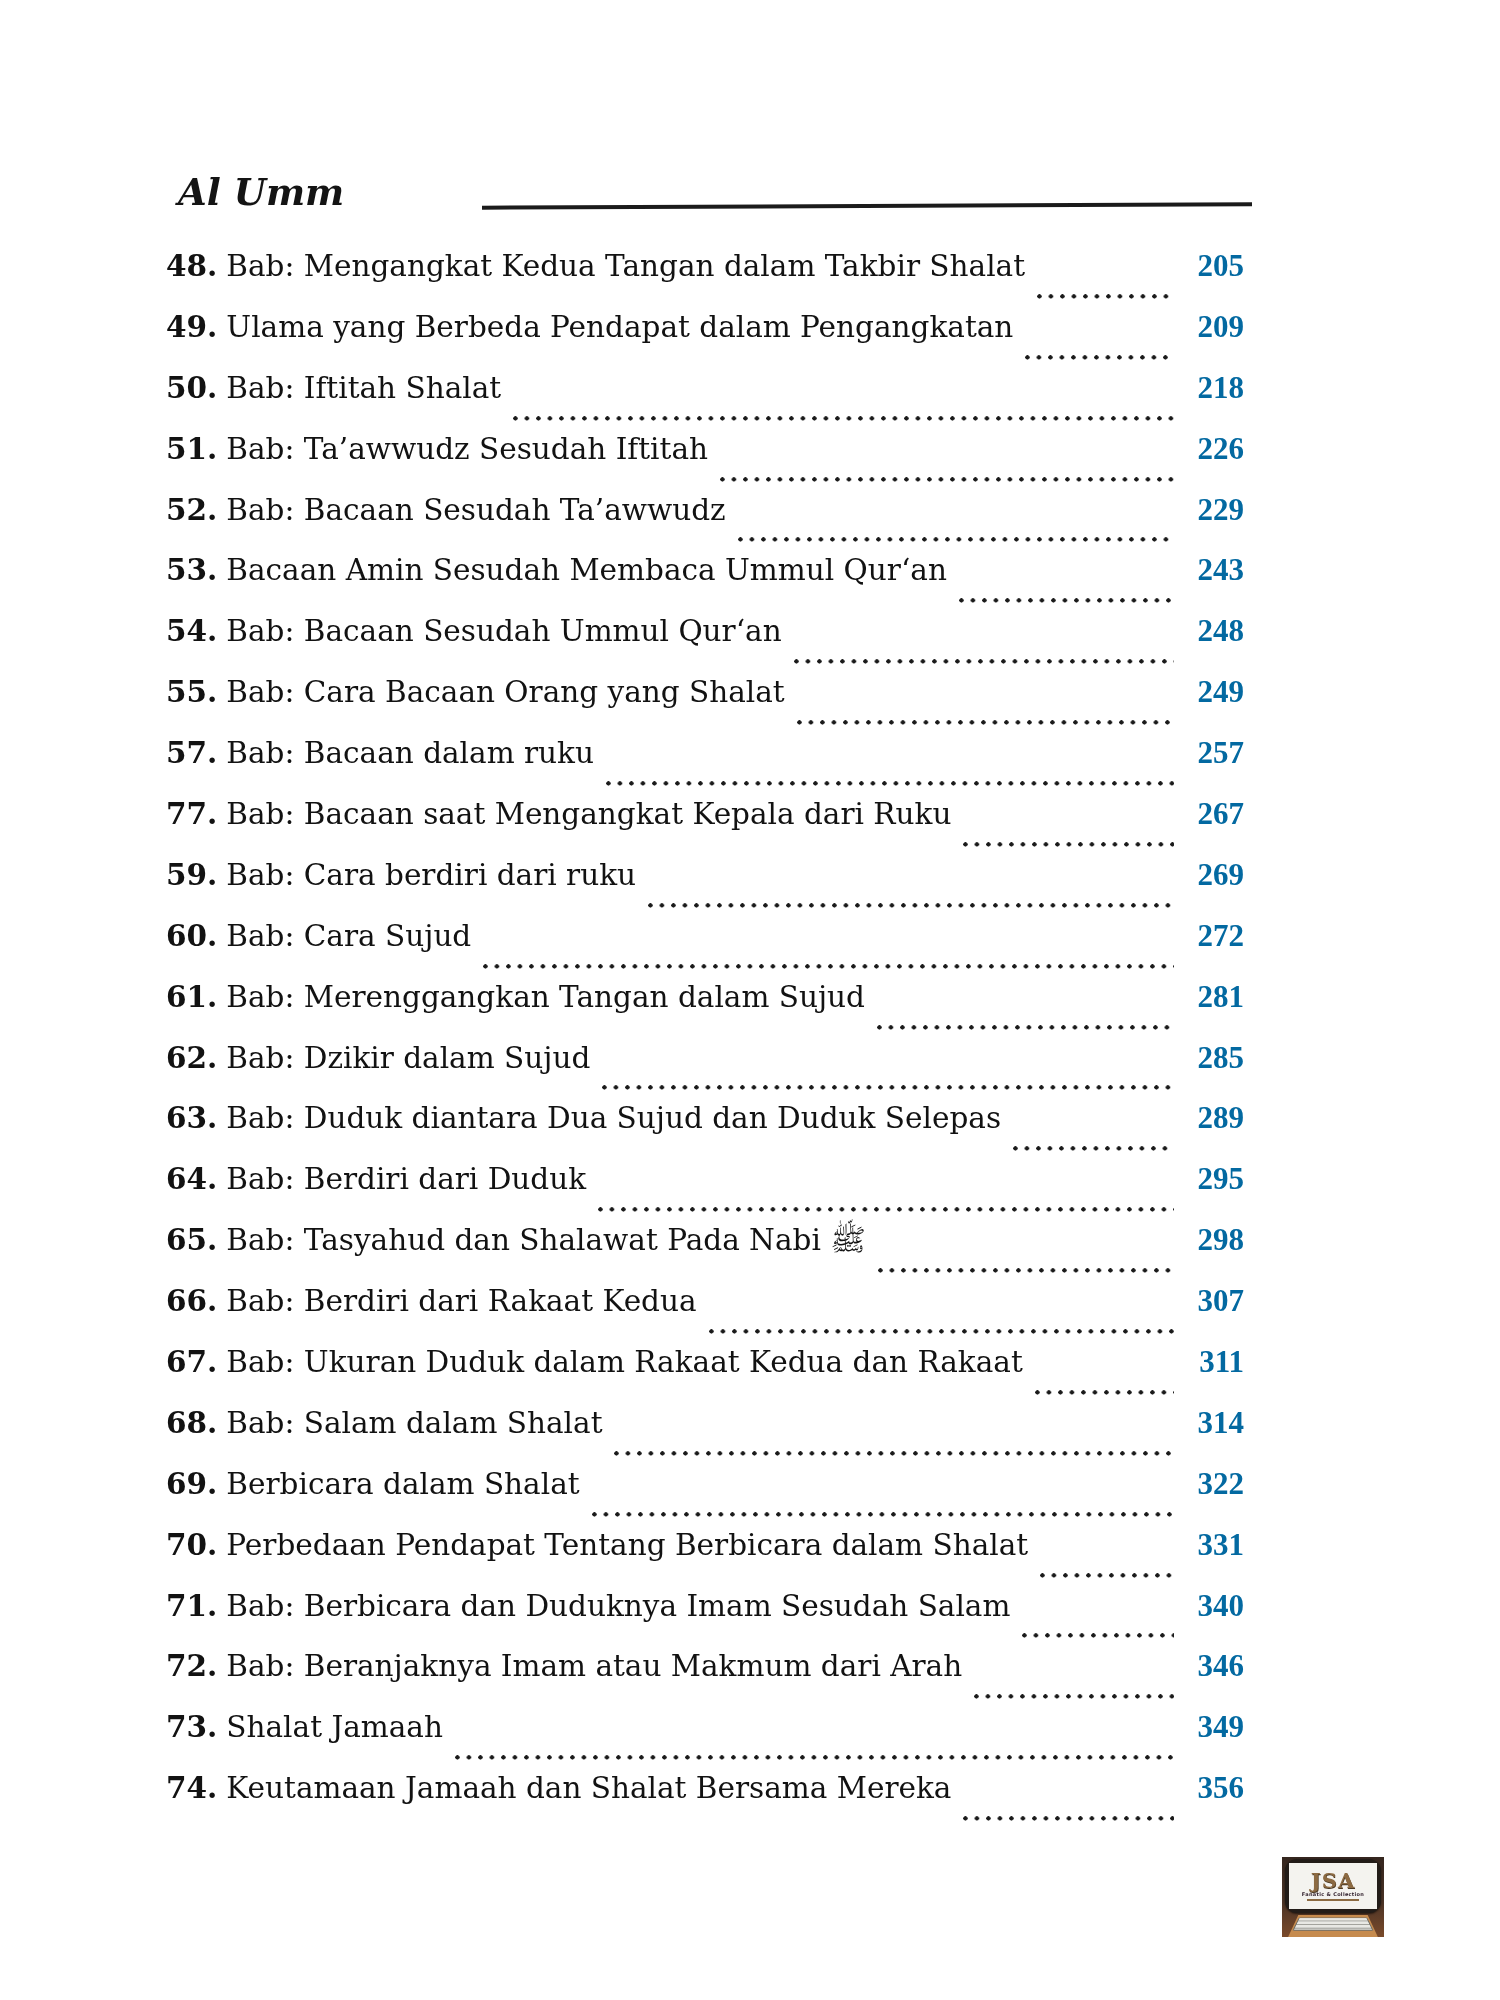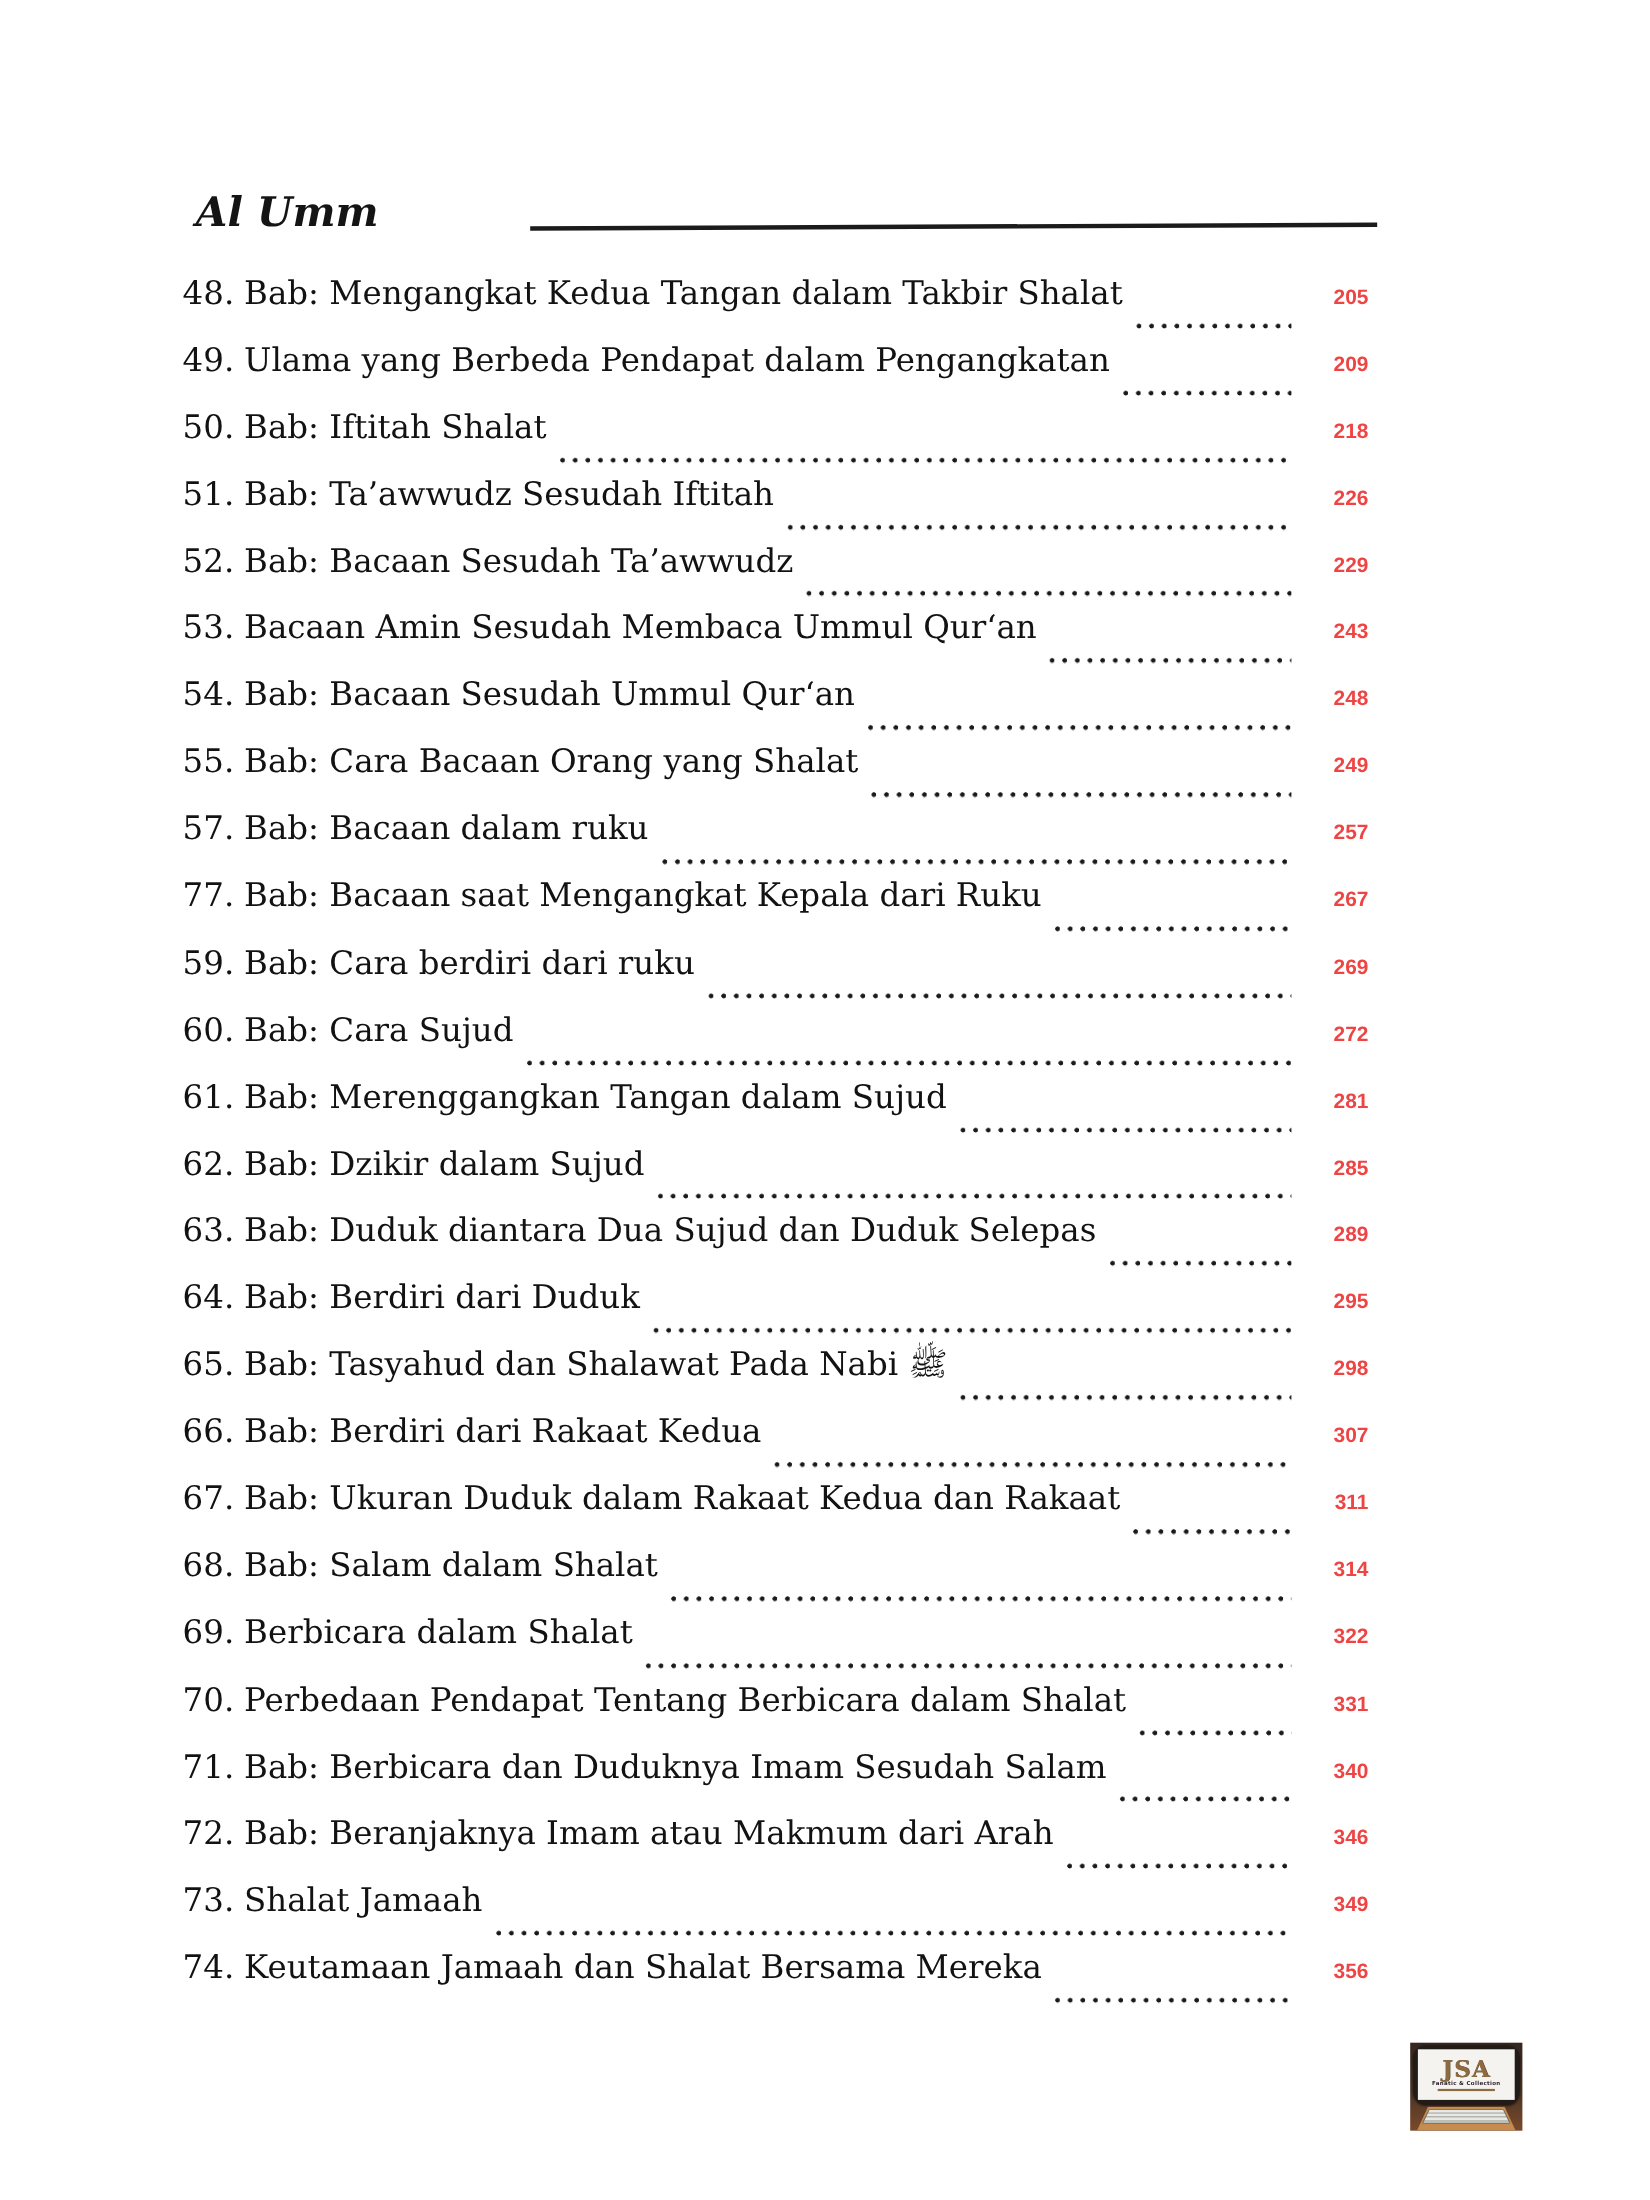--- a/index.html
+++ b/index.html
@@ -27,32 +27,32 @@
   }
 
   
   .toc{
     position:absolute;top:247px;left:166px;width:1078px;
   }
   .row{
     display:flex;align-items:baseline;height:60.9px;
     font-size:29.5px;line-height:38px;white-space:nowrap;
   }
-  .entry-num{flex:0 0 auto;}
+  .entry-num{flex:0 0 auto;font-weight:bold;}
   .entry-title{flex:0 0 auto;margin-left:9px;}
   .leader{
     flex:1 1 auto;align-self:flex-end;height:5px;
     margin:0 8px 9px 12px;
     background-image:radial-gradient(circle at 2.4px 2.4px,#1a1a1a 1.9px,transparent 2.4px);
     background-size:11.5px 5px;background-repeat:repeat-x;
   }
   .page-num{
     flex:0 0 auto;min-width:62px;text-align:right;
-    font-family:Liberation Sans, sans-serif;
-    font-weight:700;font-size:19px;color:#ef4444;
+    font-family:Liberation Serif, serif;
+    font-weight:700;font-size:31px;color:#0369a1;
   }
 
   
   .logo{
     position:absolute;left:1282px;top:1857px;width:102px;height:80px;
     background:linear-gradient(180deg,#35261f 0%,#4a3326 55%,#7a4a2a 100%);
     overflow:hidden;
   }
   .logo .monitor{
     position:absolute;left:3px;top:2px;right:3px;height:54px;

